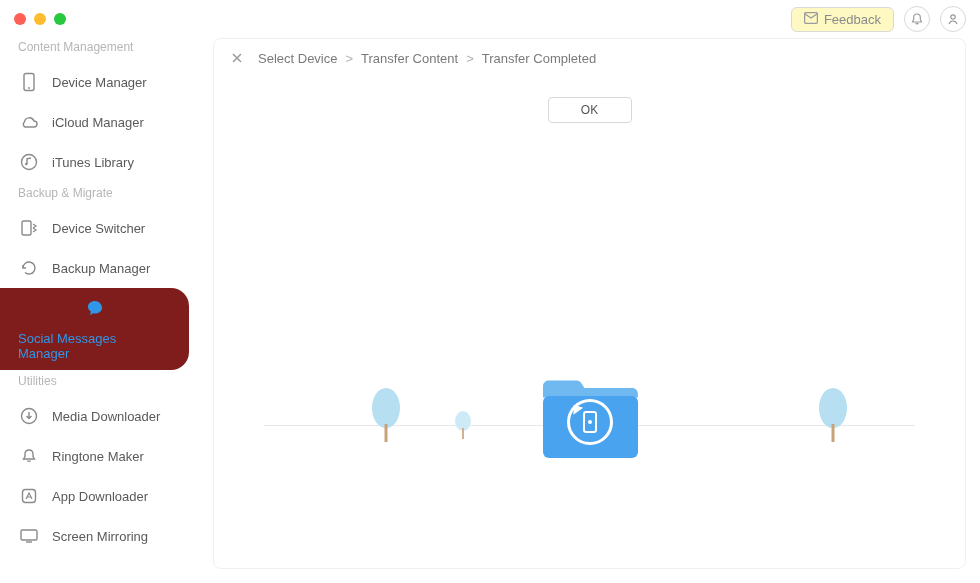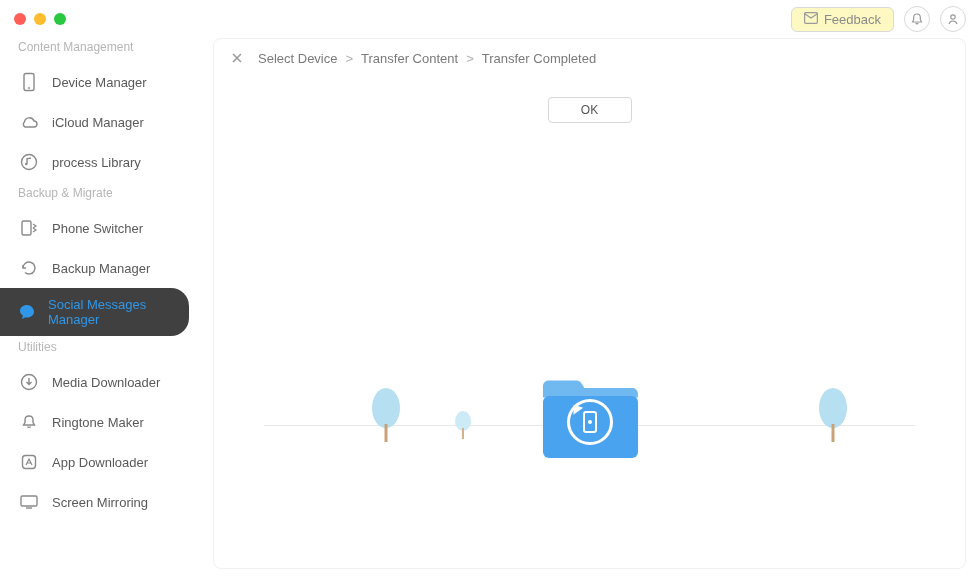--- a/index.html
+++ b/index.html
@@ -40,21 +40,21 @@
     .section-title {
       font-size: 12px; color: #b6b6b6; padding: 4px 18px 8px 18px;
       font-weight: 400;
     }
     .section-title.first { padding-top: 2px; }
     .nav-item {
       display: flex; align-items: center; gap: 12px;
       padding: 9px 18px; font-size: 13px; color: #5a5a5a;
       cursor: pointer;
     }
-    .nav-item.active { background: #404040; color: #2f96e8; border-radius: 0 18px 18px 0; margin-right: 16px; }
+    .nav-item.active { background: #7f1d1d; color: #2f96e8; border-radius: 0 18px 18px 0; margin-right: 16px; flex-direction: column; }
     .nav-item .icon-wrap {
       width: 22px; height: 22px; display: flex; align-items: center; justify-content: center;
       color: #8a8a8a;
     }
     .nav-item.active .icon-wrap { color: #2f96e8; }
     .content {
       flex: 1; border: 1px solid #f0f0f0; border-radius: 8px;
       margin: 0 14px 14px 8px; position: relative; overflow: hidden;
       background: #fff;
     }
@@ -183,33 +183,33 @@
     </div>
 
     <div class="nav-item">
       <span class="icon-wrap">
         <svg width="18" height="18" viewBox="0 0 18 18" fill="none" stroke="currentColor" stroke-width="1.4">
             <circle cx="9" cy="9" r="7.5"></circle>
             <path d="M11 5l-4 .8v5"></path>
             <circle cx="6.3" cy="11" r="1.3" fill="currentColor" stroke="none"></circle>
           </svg>
       </span>
-      <span>process Library</span>
+      <span>iTunes Library</span>
     </div>
 
     <div class="section-title">Backup &amp; Migrate</div>
 
     <div class="nav-item">
       <span class="icon-wrap">
         <svg width="20" height="18" viewBox="0 0 20 18" fill="none" stroke="currentColor" stroke-width="1.4">
             <rect x="3" y="2" width="9" height="14" rx="1.5"></rect>
             <path d="M14 5l3 2-3 2M14 9l3 2-3 2" stroke-width="1.2"></path>
           </svg>
       </span>
-      <span>Phone Switcher</span>
+      <span>Device Switcher</span>
     </div>
 
     <div class="nav-item">
       <span class="icon-wrap">
         <svg width="18" height="18" viewBox="0 0 18 18" fill="none" stroke="currentColor" stroke-width="1.4">
             <path d="M3 9a6 6 0 1 1 2 4.5"></path>
             <path d="M3 6v3h3"></path>
           </svg>
       </span>
       <span>Backup Manager</span>

